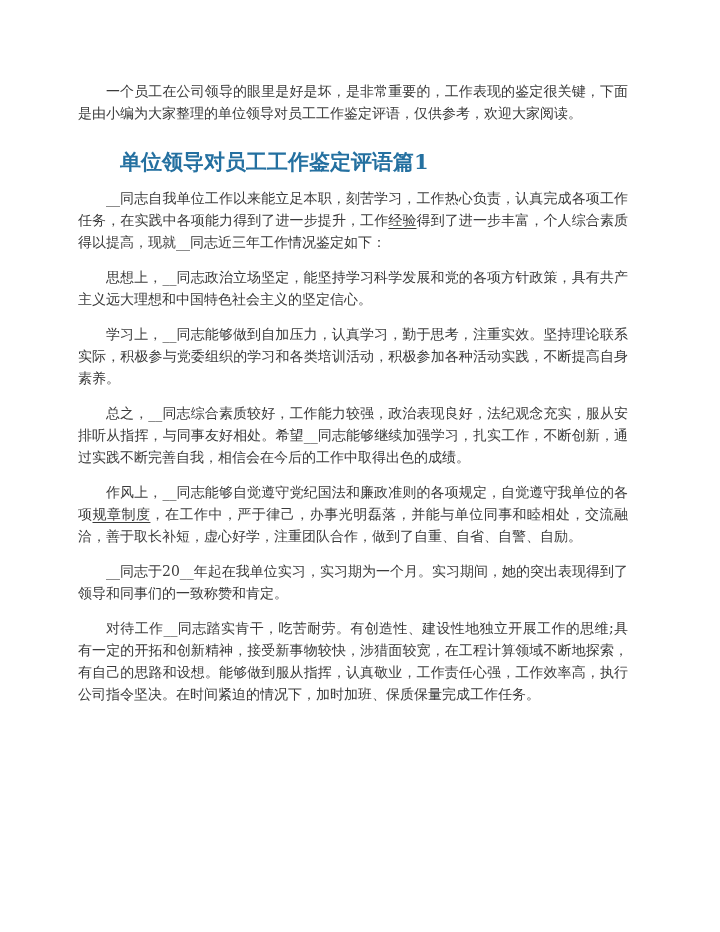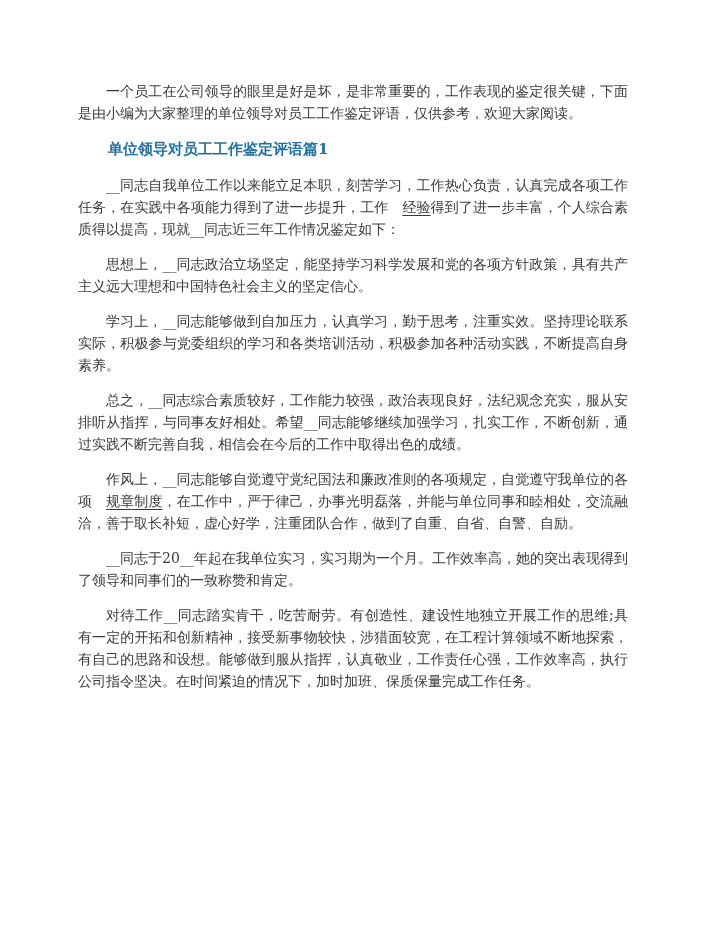--- a/index.html
+++ b/index.html
@@ -21,31 +21,30 @@
     line-height:22px;
     text-align:justify;
     overflow:hidden;
   }
   .para{
     margin:0 0 13px 0;
     text-indent:2em;
     word-break:break-all;
   }
   .heading{
-    margin:14px 0 14px 0;
-    font-size:15px;
+    margin:27px 0 14px 0;
+    font-size:21px;
     font-weight:bold;
     color:var(--heading-color);
     text-indent:2em;
     line-height:22px;
   }
   .u{
     text-decoration:underline;
     text-underline-offset:3px;
-    margin-left:14px;
   }
 </style>
 </head>
 <body>
 
 <div class="page">
 
   <p class="para">一个员工在公司领导的眼里是好是坏，是非常重要的，工作表现的鉴定很关键，下面是由小编为大家整理的单位领导对员工工作鉴定评语，仅供参考，欢迎大家阅读。</p>
 
   <h2 class="heading">单位领导对员工工作鉴定评语篇1</h2>
@@ -59,18 +58,18 @@
   <p class="para">学习上，__同志能够做到自加压力，认真学习，勤于思考，注重实效。坚持理论联系实际，积极参与党委组织的学习和各类培训活动，积极参加各种活动实践，不断提高自身素养。</p>
 
 
   <p class="para">总之，__同志综合素质较好，工作能力较强，政治表现良好，法纪观念充实，服从安排听从指挥，与同事友好相处。希望__同志能够继续加强学习，扎实工作，不断创新，通过实践不断完善自我，相信会在今后的工作中取得出色的成绩。</p>
 
   <p class="para">
     <span>作风上，__同志能够自觉遵守党纪国法和廉政准则的各项规定，自觉遵守我单位的各项</span><span class="u">规章制度</span><span>，在工作中，严于律己，办事光明磊落，并能与单位同事和睦相处，交流融洽，善于取长补短，虚心好学，注重团队合作，做到了自重、自省、自警、自励。</span>
   </p>
 
 
-  <p class="para">__同志于20__年起在我单位实习，实习期为一个月。工作效率高，她的突出表现得到了领导和同事们的一致称赞和肯定。</p>
+  <p class="para">__同志于20__年起在我单位实习，实习期为一个月。实习期间，她的突出表现得到了领导和同事们的一致称赞和肯定。</p>
 
   <p class="para">对待工作__同志踏实肯干，吃苦耐劳。有创造性、建设性地独立开展工作的思维;具有一定的开拓和创新精神，接受新事物较快，涉猎面较宽，在工程计算领域不断地探索，有自己的思路和设想。能够做到服从指挥，认真敬业，工作责任心强，工作效率高，执行公司指令坚决。在时间紧迫的情况下，加时加班、保质保量完成工作任务。</p>
 
 
 </div>
 
 </body></html>

